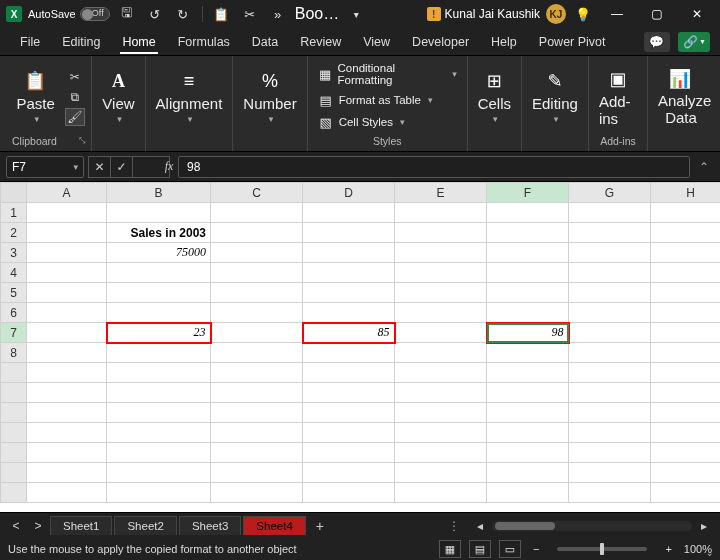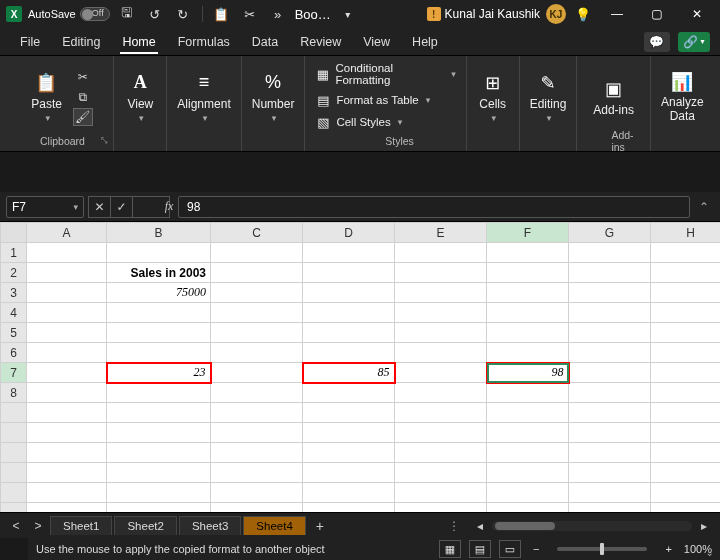--- a/index.html
+++ b/index.html
@@ -58,21 +58,21 @@
   }
   .toggle-off::after{
     content:""; position:absolute; left:1px; top:0.5px; width:11px;height:11px;
     border-radius:50%; background:#888;
   }
   .tb-icon {
     width:22px;height:22px;display:flex;align-items:center;justify-content:center;
     cursor:pointer;font-size:13px;color:#ddd;
   }
   .tb-sep { width:1px; height:16px; background:#444; margin:0 2px;}
-  .doc-title {flex:0 0 auto; font-size:13px;color:#fff;}
+  .doc-title {flex:0 0 auto; font-size:16px;color:#fff;}
   .titlebar .spacer{flex:1;}
   .user-badge {
     width:20px;height:20px;border-radius:50%;background:#d8a23a;color:#3a2b00;
     display:flex;align-items:center;justify-content:center;font-size:10px;font-weight:bold;
   }
   .winbtn {width:34px;height:28px;display:flex;align-items:center;justify-content:center;cursor:pointer;}
   
   .menurow {
     height:28px;background:var(--bg-dark);
     display:flex;align-items:center;gap:2px;padding:0 10px;
@@ -100,42 +100,42 @@
     height:96px;background:var(--bg-ribbon);
     display:flex;align-items:stretch;padding:0 6px;
     border-bottom:1px solid #000;
   }
   .group {
     display:flex;flex-direction:column;align-items:center;justify-content:space-between;
     padding:4px 6px 2px;border-right:1px solid var(--divider);position:relative;
   }
   .group:last-child{border-right:none;}
   .group-body{display:flex;align-items:center;gap:6px;flex:1;}
-  .group-label{font-size:10.5px;color:#bbb;height:16px;display:flex;align-items:center;gap:14px;margin-left:28px;}
+  .group-label{font-size:10.5px;color:#bbb;height:16px;display:flex;align-items:center;gap:20px;}
   .bigbtn {
     display:flex;flex-direction:column;align-items:center;gap:2px;cursor:pointer;
     padding:2px 4px;border-radius:3px;min-width:40px;
   }
   .bigbtn .ic {width:24px;height:24px;display:flex;align-items:center;justify-content:center;font-size:18px;}
-  .bigbtn .lbl{font-size:12px;color:#eee;}
+  .bigbtn .lbl{font-size:15px;color:#eee;}
   .sm-icons{display:flex;flex-direction:column;gap:2px;}
   .sm-icons .tb-icon{width:20px;height:18px;font-size:12px;}
   .listbtn{
     display:flex;align-items:center;gap:5px;cursor:pointer;
     padding:2px 4px;border-radius:3px;font-size:11.5px;color:#eee;
   }
   .listbtn .ic{width:16px;height:16px;display:flex;align-items:center;justify-content:center;font-size:13px;}
   .chev{font-size:9px;color:#aaa;margin-left:2px;}
   .collapse-caret{
     position:absolute;right:6px;bottom:2px;font-size:10px;color:#aaa;cursor:pointer;
   }
   
   .fbar {
     height:30px;background:var(--bg-dark);display:flex;align-items:center;gap:4px;
-    padding:0 6px;border-bottom:1px solid #000;margin-top:40px;
+    padding:0 6px;border-bottom:1px solid #000;
   }
   .namebox {
     width:78px;height:22px;background:#1f1f1f;border:1px solid #555;border-radius:2px;
     display:flex;align-items:center;justify-content:space-between;padding:0 5px;color:#fff;font-size:12px;
   }
   .fx-icons{display:flex;align-items:center;gap:0;border:1px solid #555;border-left:none;height:22px;}
   .fx-icons .fxi{
     width:22px;height:22px;display:flex;align-items:center;justify-content:center;
     font-size:12px;color:#ccc;cursor:pointer;border-left:1px solid #555;
   }
@@ -167,32 +167,32 @@
   
   .sheettabs{
     height:26px;background:var(--bg-dark);display:flex;align-items:center;
     border-top:1px solid #000;padding:0 6px;gap:2px;
   }
   .navarrow{width:20px;height:20px;display:flex;align-items:center;justify-content:center;color:#ccc;cursor:pointer;}
   .sheet-tab{
     padding:3px 12px;font-size:11.5px;background:#2b2b2b;color:#ddd;cursor:pointer;
     border-top:1px solid #444;border-left:1px solid #444;border-right:1px solid #444;
   }
-  .sheet-tab.active{background:#a16207;color:#000;}
+  .sheet-tab.active{background:#b91c1c;color:#000;}
   .addsheet{width:24px;text-align:center;color:#ccc;cursor:pointer;font-size:14px;}
   .sheettabs .sp{flex:1;}
   .h-scroll{
     height:10px;flex-basis:200px;background:#2b2b2b;border-radius:5px;position:relative;
   }
   .h-scroll .thumb{position:absolute;left:3px;top:1px;width:60px;height:8px;background:#666;border-radius:4px;}
   .sheettabs .vdots{color:#aaa;padding:0 8px;cursor:pointer;}
   
   .statusbar{
     height:22px;background:var(--bg-dark);display:flex;align-items:center;
-    padding:0 8px;font-size:11px;color:#ddd;gap:8px;margin-left:28px;
+    padding:0 8px;font-size:11px;color:#ddd;gap:8px;
   }
   .statusbar .sp{flex:1;}
   .viewbtn{width:22px;height:18px;display:flex;align-items:center;justify-content:center;
     border:1px solid #555;cursor:pointer;font-size:11px;}
   .zoom-slider{
     width:90px;height:4px;background:#555;border-radius:2px;position:relative;margin:0 6px;
   }
   .zoom-slider .tick{position:absolute;left:50%;top:-3px;width:1px;height:10px;background:#888;}
   .zoom-slider .knob{position:absolute;left:50%;top:-4px;width:4px;height:12px;background:#ccc;border-radius:1px;transform:translateX(-50%);}
   .warn-icon{display:inline-flex;width:14px;height:14px;align-items:center;justify-content:center;
@@ -230,21 +230,23 @@
 </div>
 
 <div class="menurow">
   <div class="tab">File</div>
   <div class="tab">Editing</div>
   <div class="tab active">Home</div>
   <div class="tab">Formulas</div>
   <div class="tab">Data</div>
   <div class="tab">Review</div>
   <div class="tab">View</div>
+  <div class="tab">Developer</div>
   <div class="tab">Help</div>
+  <div class="tab">Power Pivot</div>
   <div class="rspacer"></div>
   <div class="comment-btn">💬</div>
   <div class="share-btn">🔗<span style="font-size:8px;margin-left:2px;">▾</span></div>
 </div>
 
 <div class="ribbon">
   <div class="group">
     <div class="group-body">
       <div class="bigbtn">
         <div class="ic">📋</div>

